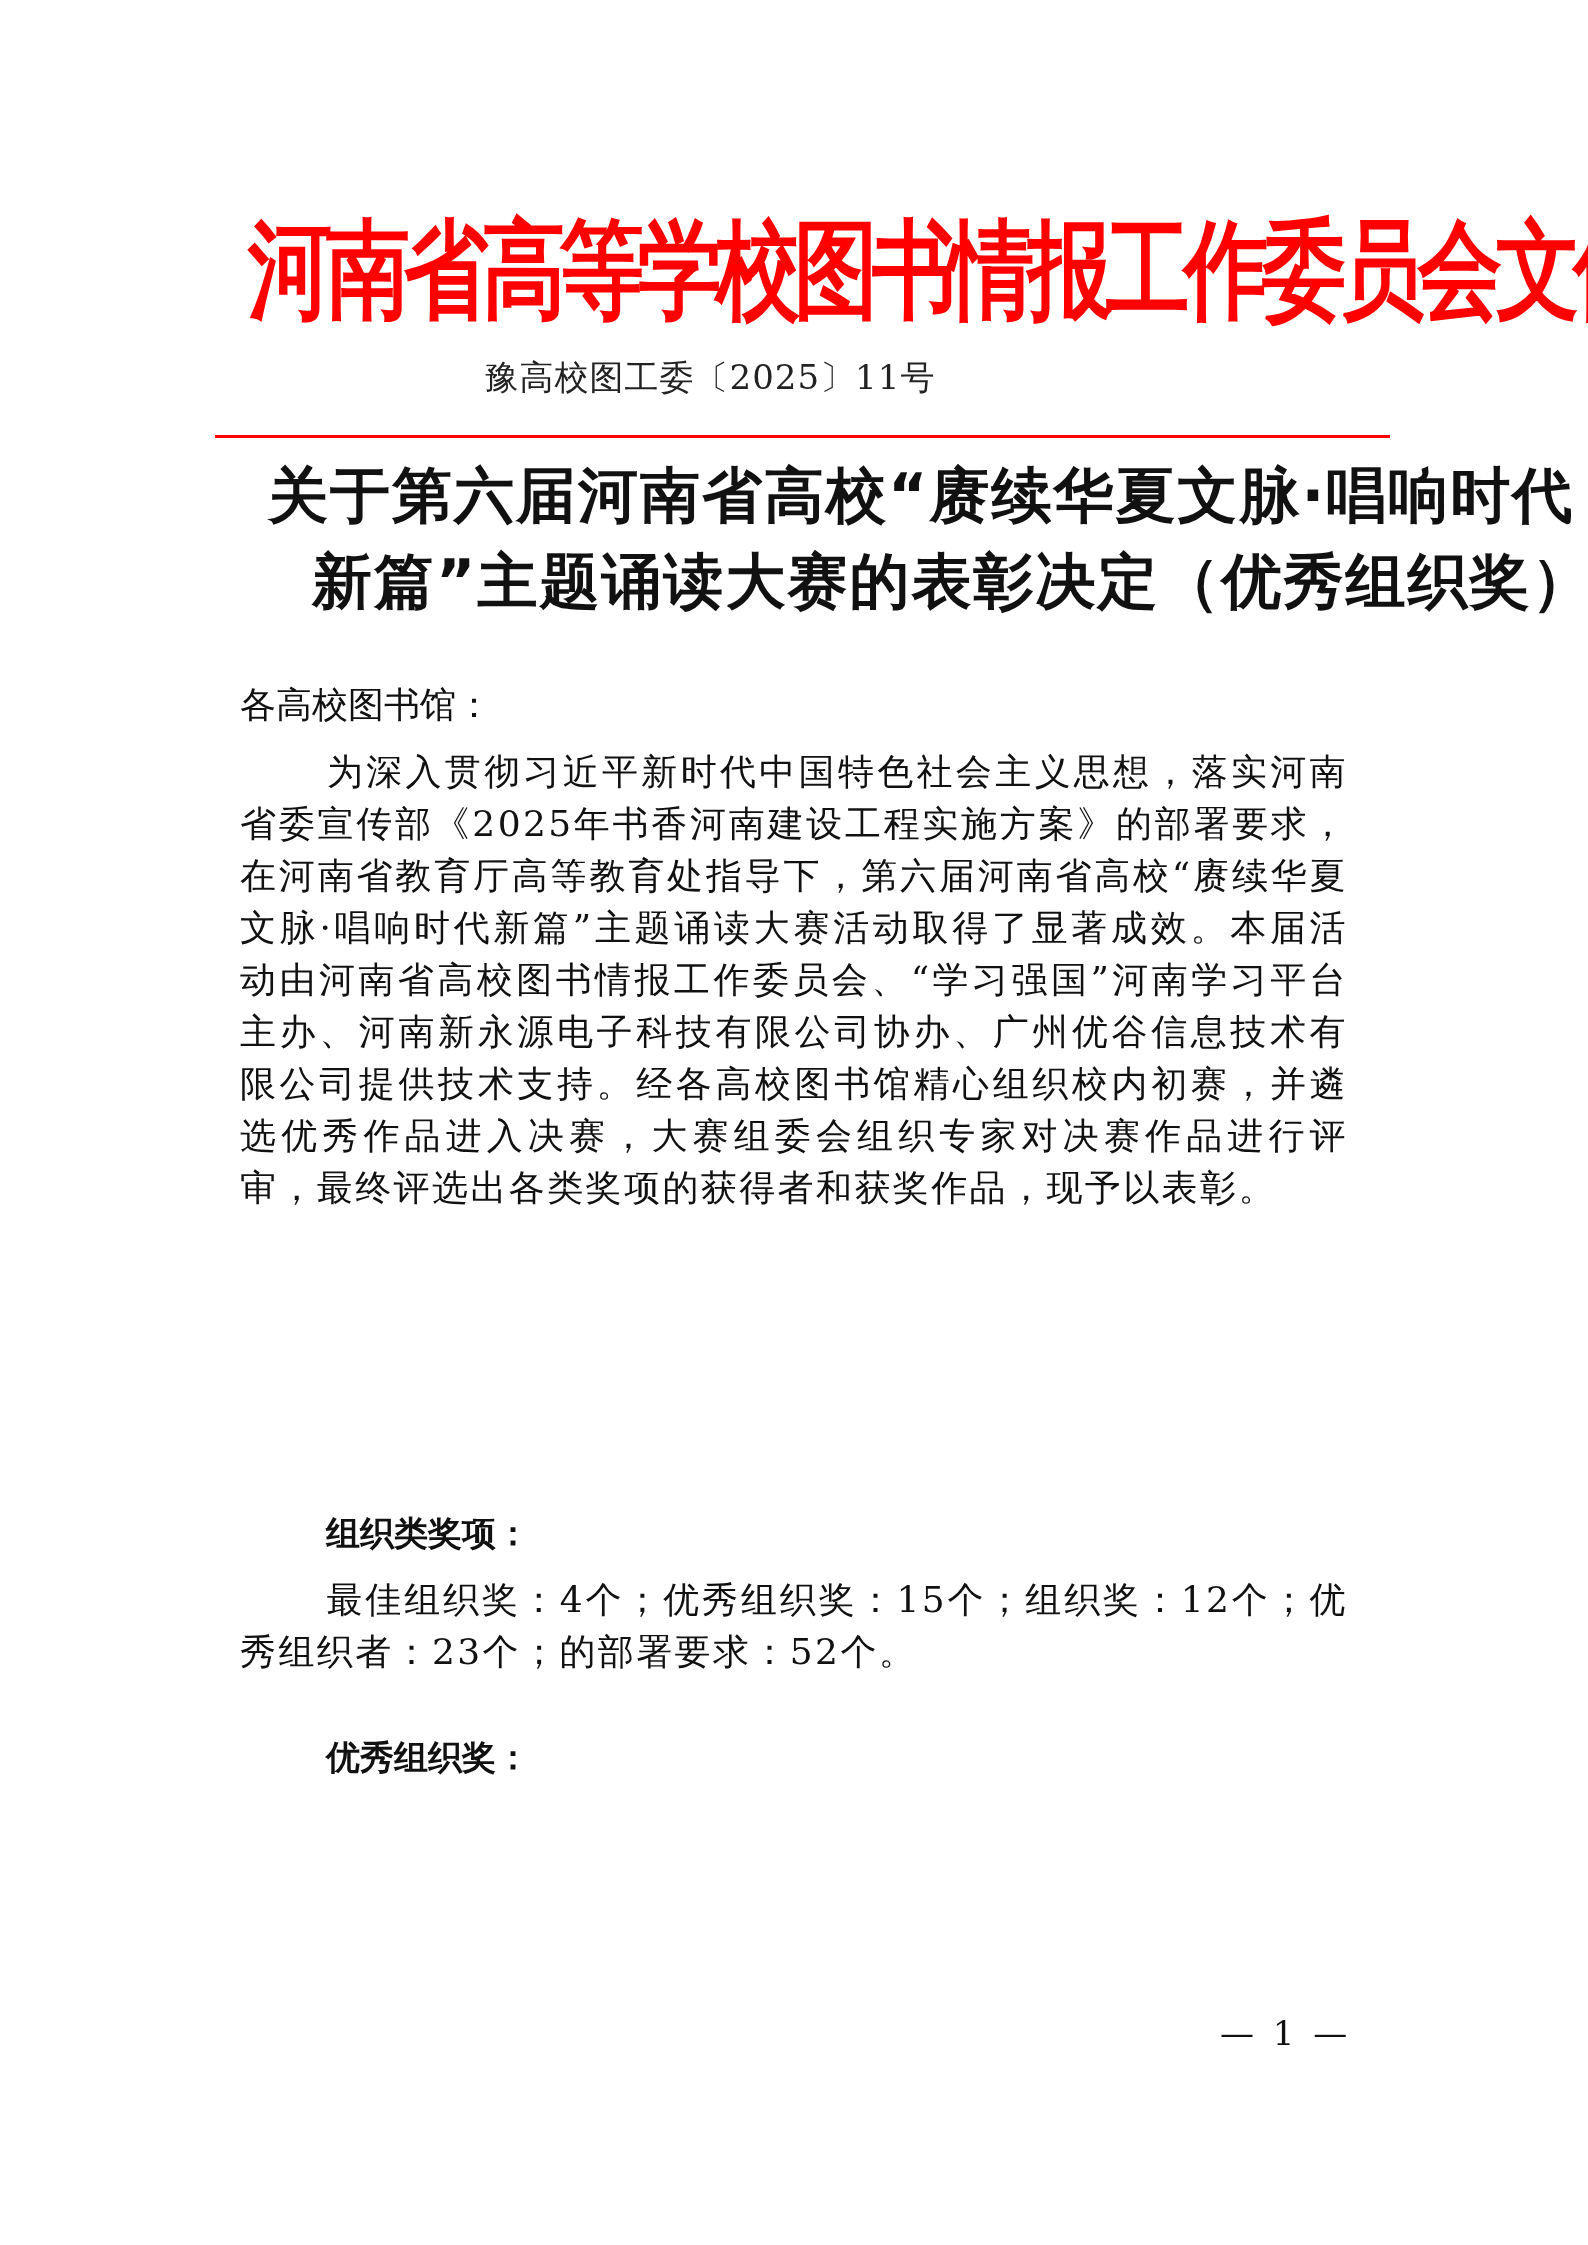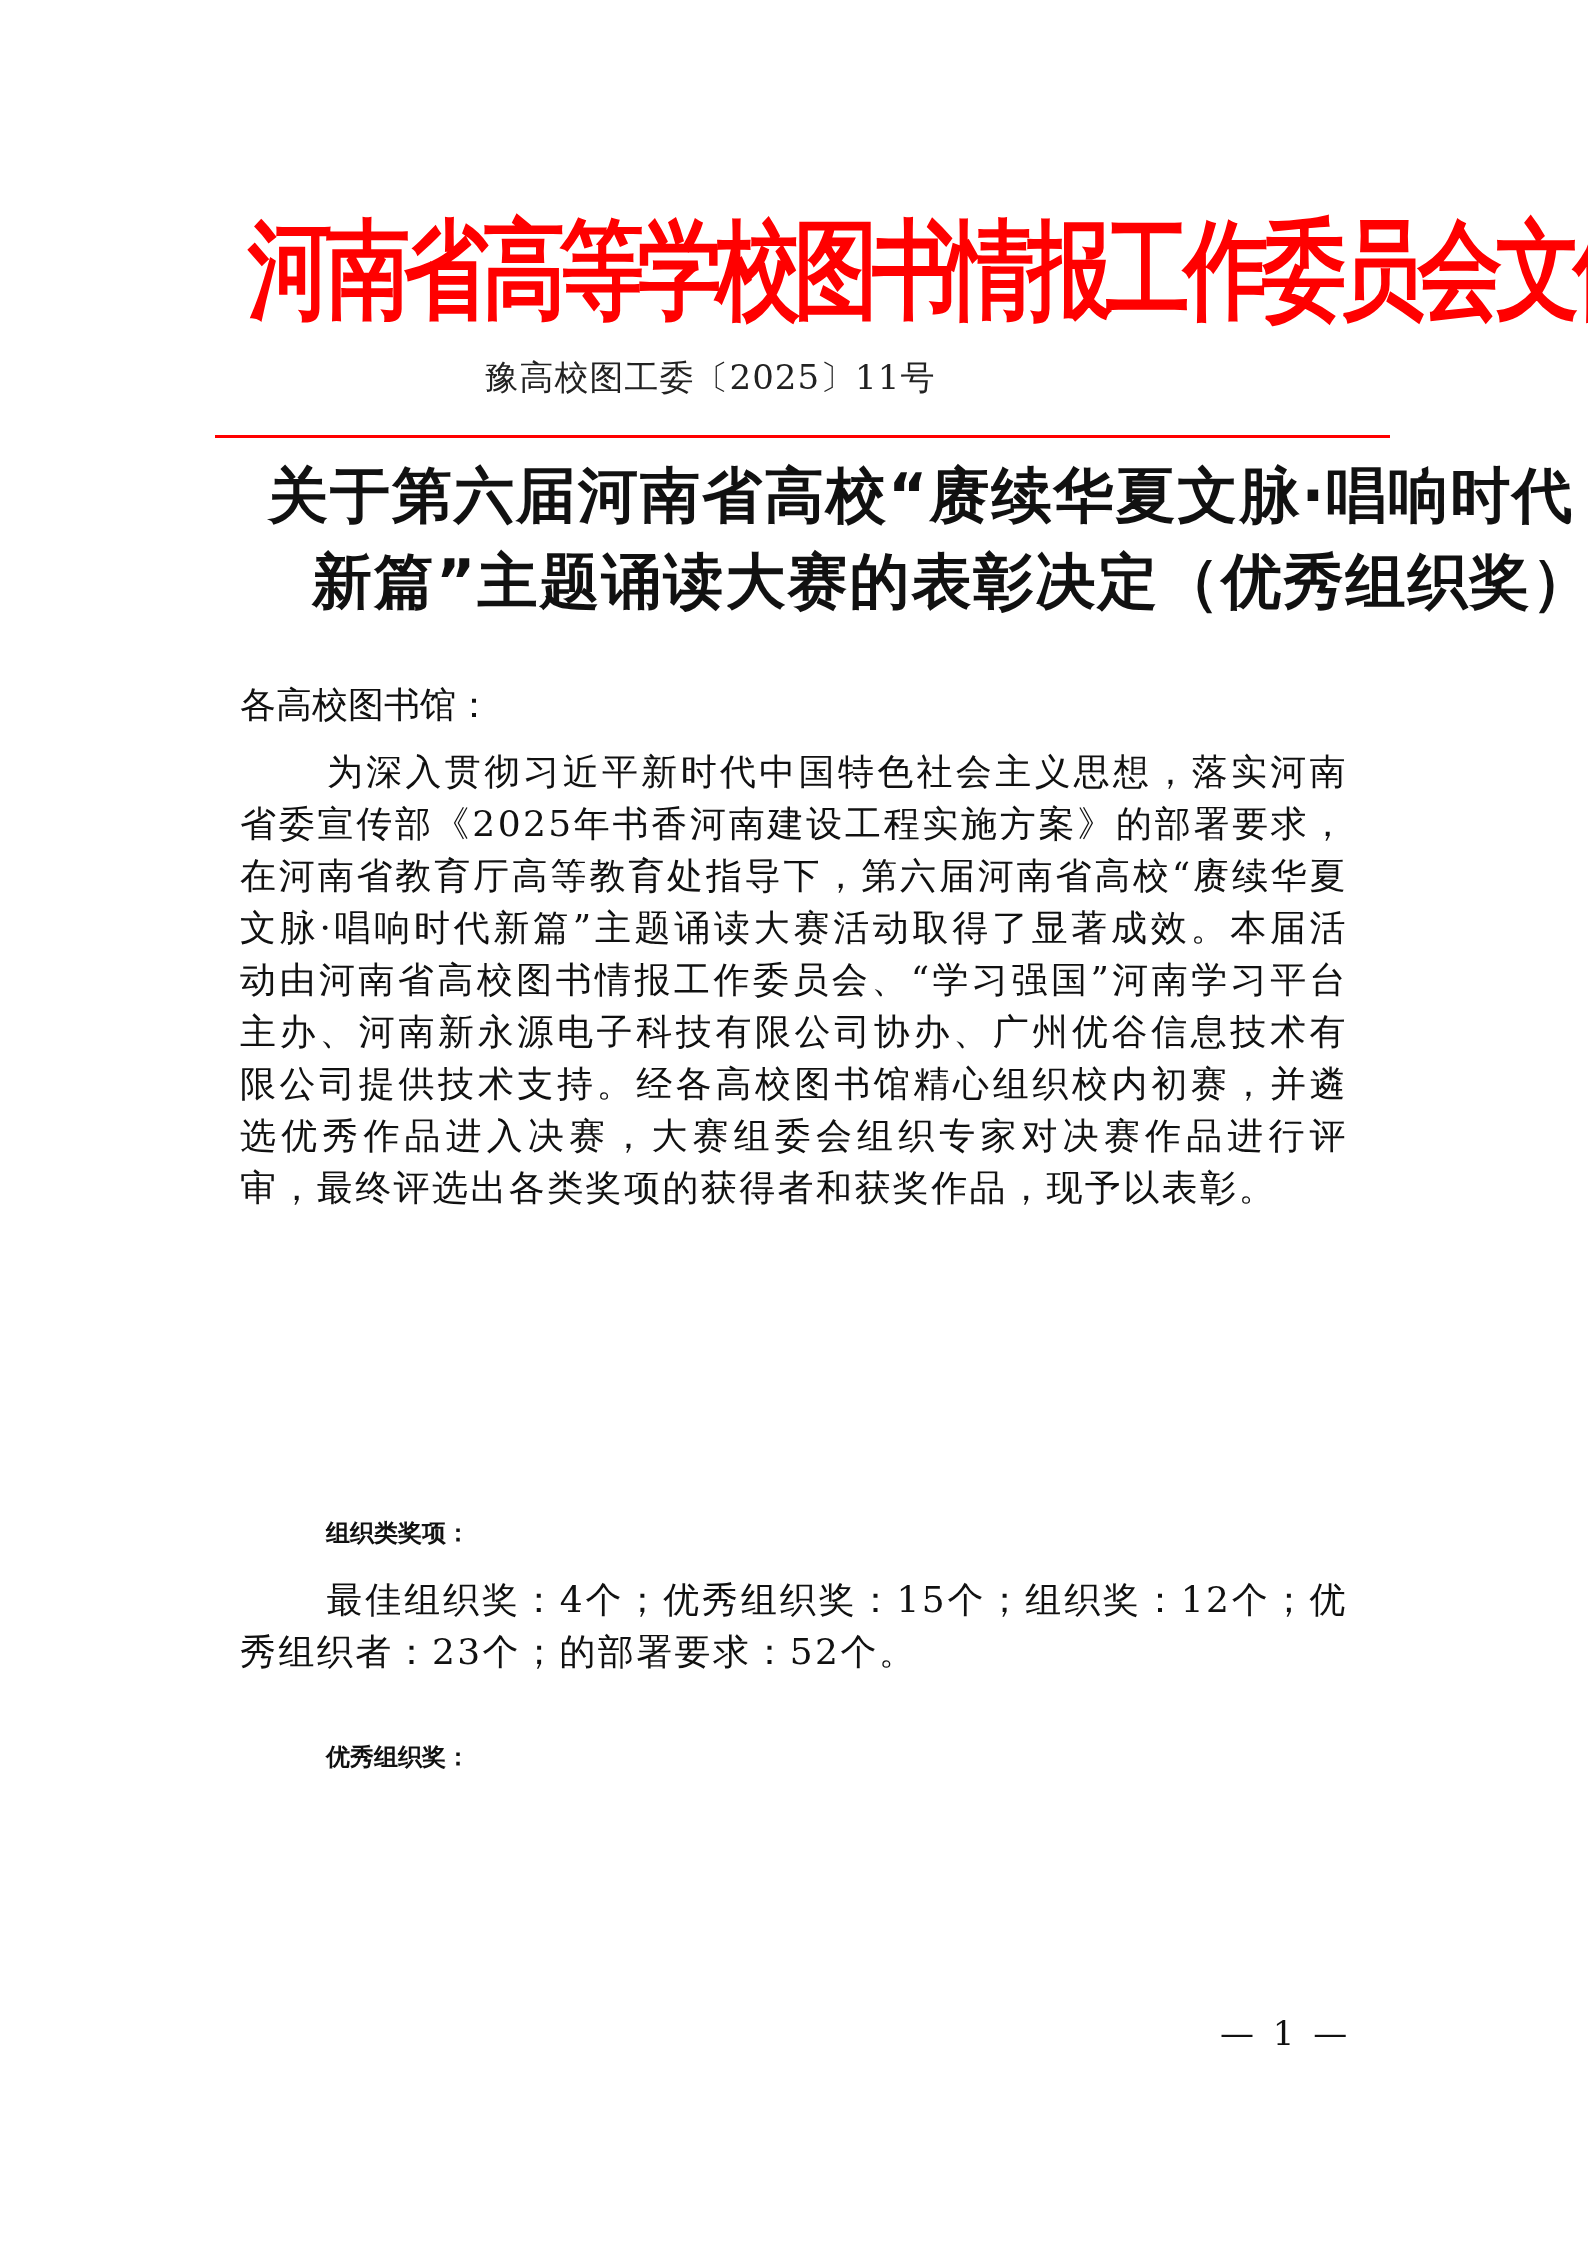--- a/index.html
+++ b/index.html
@@ -92,21 +92,21 @@
       text-align-last: left;
     }
     .para-intro { top: 746px; }
     .para-intro .indent, .indent { display: inline-block; width: 86px; }
 
     .section-head {
       position: absolute;
       left: 326px;
       font-family: "DejaVu Sans", "Liberation Sans", sans-serif;
       font-weight: bold;
-      font-size: 24px;
+      font-size: 34px;
       line-height: 50px;
       white-space: nowrap;
     }
     .sec-org { top: 1508px; }
     .sec-works { top: 1732px; }
     .para-org { top: 1574px; }
     .para-teacher { top: 1798px; }
 
     .page-number {
       position: absolute;

